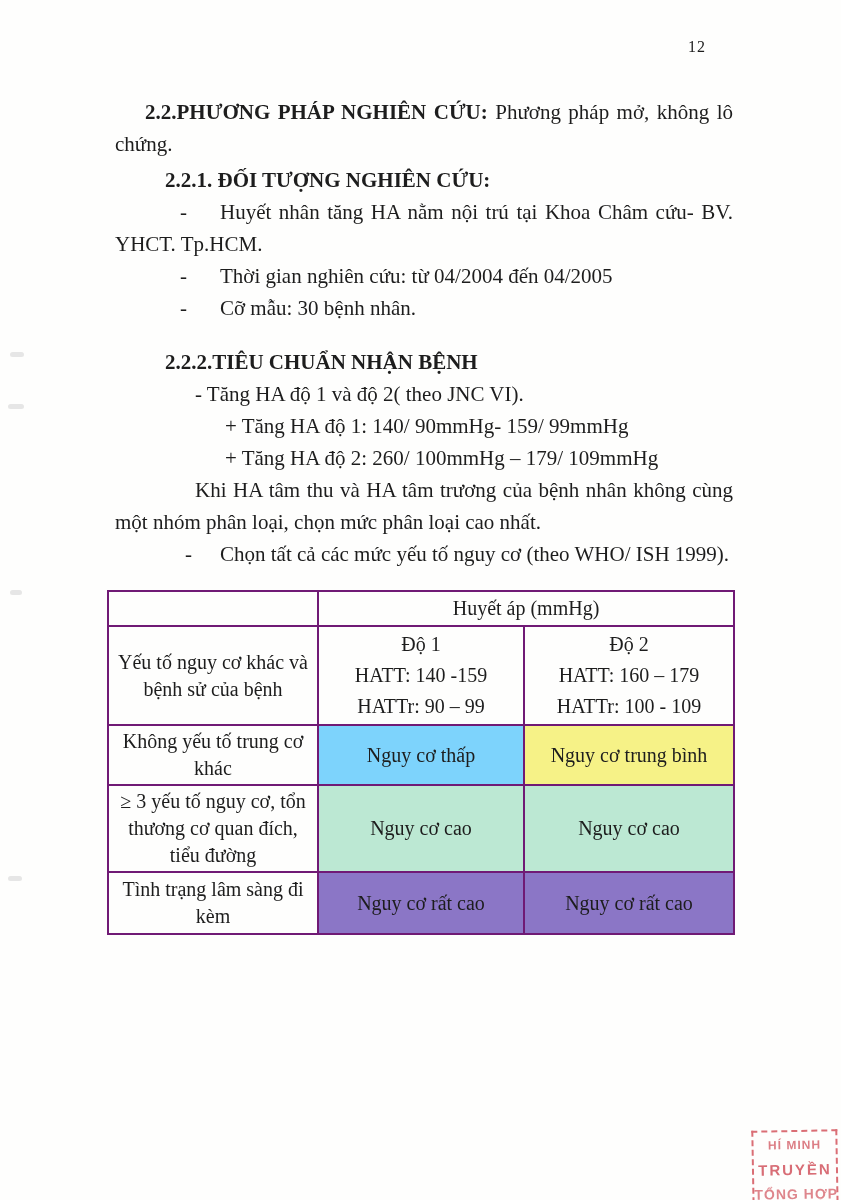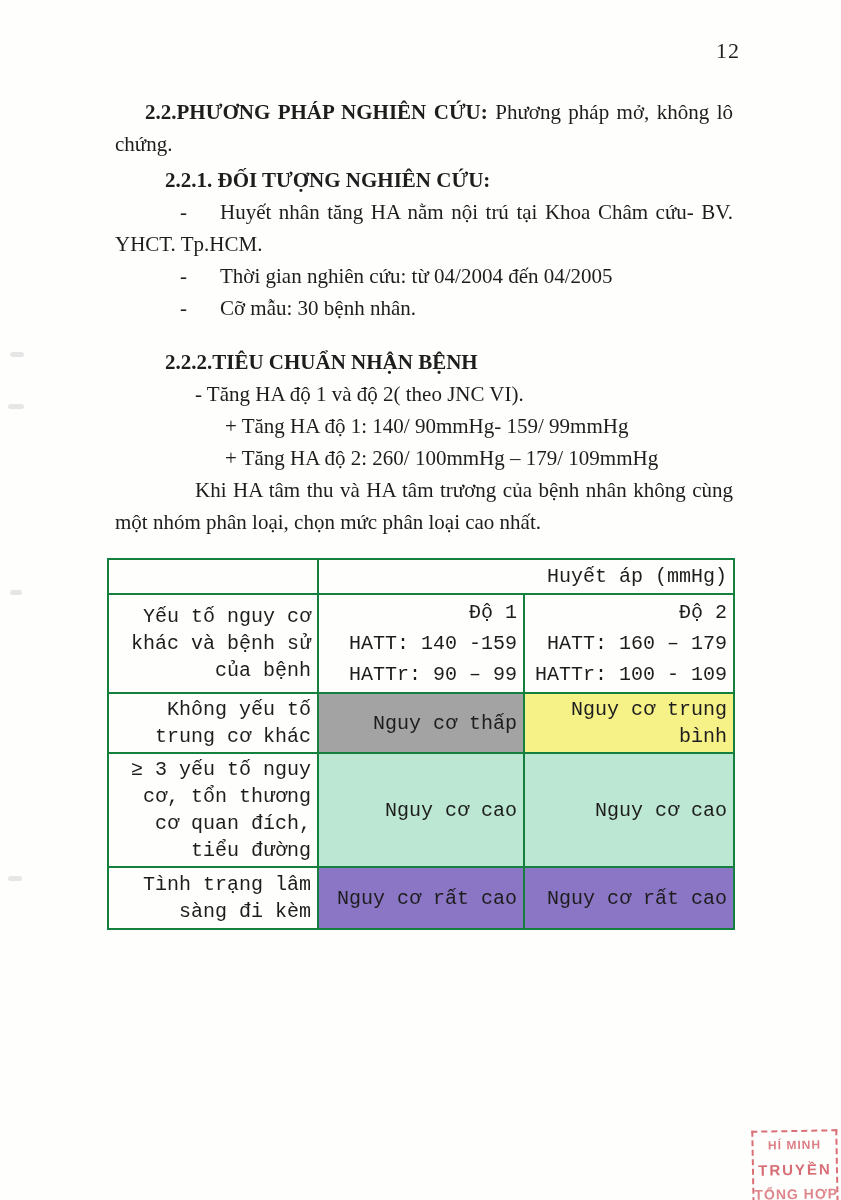--- a/index.html
+++ b/index.html
@@ -6,22 +6,22 @@
   .page {
     position: relative;
     width: 841px; height: 1200px;
     margin: 0 auto;
     background: #fefefd;
     overflow: hidden;
     font-family: "Liberation Serif", "DejaVu Serif", serif;
     color: #1d1d1d;
   }
   .page-number {
-    position: absolute; top: 38px; left: 716px;
-    font-size: 22px; letter-spacing: 1px;
+    position: absolute; top: 38px; left: 688px;
+    font-size: 16px; letter-spacing: 1px;
   }
   .content {
     position: absolute; left: 115px; top: 96px; width: 618px;
     font-size: 21px; line-height: 32px;
   }
   .content p { margin: 0; text-align: justify; }
   b, .bold { font-weight: bold; }
 
   .p-sec22       { text-indent: 30px; }
   .h-221         { text-indent: 50px; font-weight: bold; margin-top: 4px !important; }
@@ -37,25 +37,24 @@
   .bullet2 .marker{ display: inline-block; width: 35px; text-indent: 0; }
 
   table.risk {
     border-collapse: collapse;
     table-layout: fixed;
     width: 626px;
     margin: 20px 0 0 -8px;
     font-size: 20px; line-height: 27px;
   }
   table.risk td {
-    border: 2px solid #15803d;
+    border: 2px solid #701a75;
     vertical-align: middle;
     padding: 2px 6px;
-    text-align: right;
-    font-family: Liberation Mono, monospace;
+    text-align: center;
   }
   td.c-label-just { text-align: justify; padding: 4px 8px; margin-top: 41px; }
   td.c-label-left { text-align: left; padding: 2px 8px; }
   .grade-lines div { line-height: 31px; }
   .r-corner { height: 29px; }
   .r-grades td { height: 88px; }
   .r-norisk td { height: 53px; }
   .r-12 td     { height: 32px; }
   .r-3 td      { height: 81px; }
   .r-clin td   { height: 56px; }
@@ -104,20 +103,21 @@
 
 
     <p class="p-dash">- Tăng HA độ 1 và độ 2( theo JNC VI).</p>
 
     <p class="p-plus">+ Tăng HA độ 1: 140/ 90mmHg- 159/ 99mmHg</p>
 
     <p class="p-plus">+ Tăng HA độ 2: 260/ 100mmHg – 179/ 109mmHg</p>
 
     <p class="p-khiha">Khi HA tâm thu và HA tâm trương của bệnh nhân không cùng một nhóm phân loại, chọn mức phân loại cao nhất.</p>
 
+    <p class="bullet2"><span class="marker">-</span><span>Chọn tất cả các mức yếu tố nguy cơ (theo WHO/ ISH 1999).</span></p>
 
     <table class="risk">
       <colgroup>
           <col style="width:210px">
           <col style="width:206px">
           <col style="width:210px">
         </colgroup>
       <tbody>
           <tr class="r-corner">
         <td class="r-corner"></td>
@@ -135,21 +135,21 @@
         <td>
           <div class="grade-lines">
             <div>Độ 2</div>
             <div>HATT: 160 – 179</div>
             <div>HATTr: 100 - 109</div>
           </div>
         </td>
       </tr>
       <tr class="r-norisk">
         <td>Không yếu tố trung cơ khác</td>
-        <td style="background-color: #a3a3a3;">Nguy cơ thấp</td>
+        <td style="background-color: #7dd3fc;">Nguy cơ thấp</td>
         <td style="background-color: rgb(246, 242, 135);">Nguy cơ trung bình</td>
       </tr>
       <tr class="r-3">
         <td>≥ 3 yếu tố nguy cơ, tổn thương cơ quan đích, tiểu đường</td>
         <td style="background-color: rgb(188, 232, 211);">Nguy cơ cao</td>
         <td style="background-color: rgb(188, 232, 211);">Nguy cơ cao</td>
       </tr>
       <tr class="r-clin">
         <td>Tình trạng lâm sàng đi kèm</td>
         <td style="background-color: rgb(139, 118, 198);">Nguy cơ rất cao</td>

